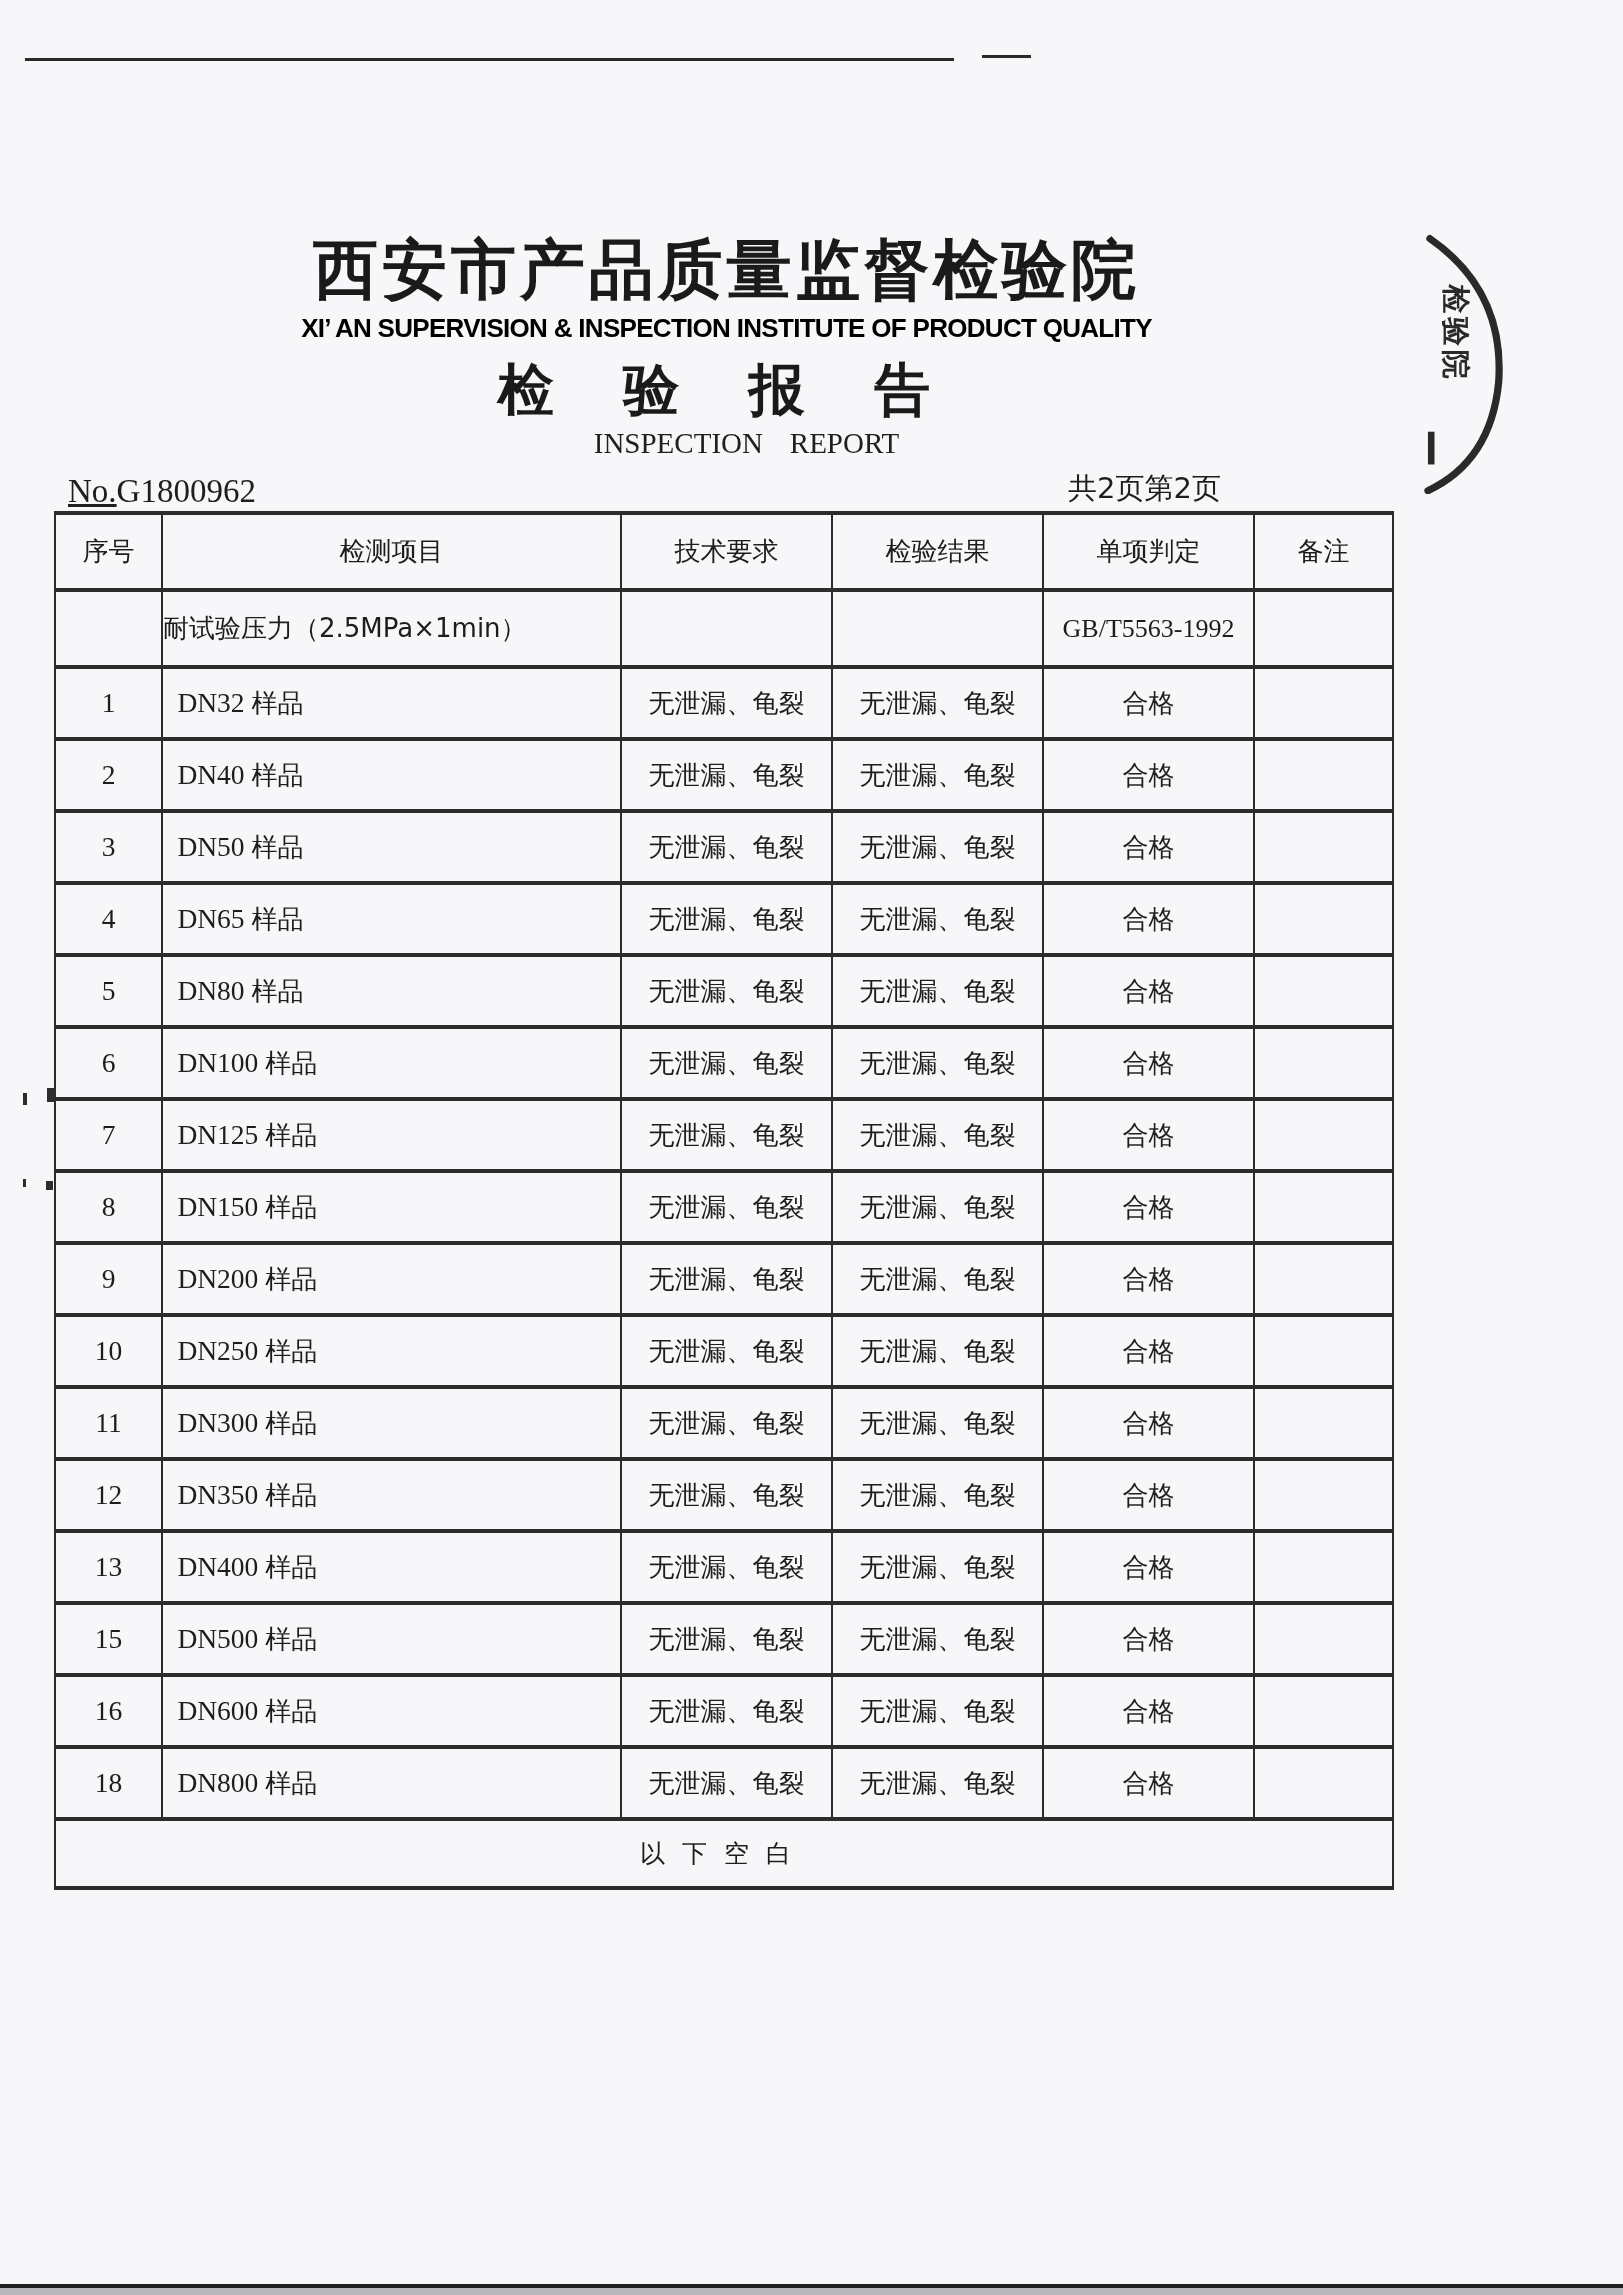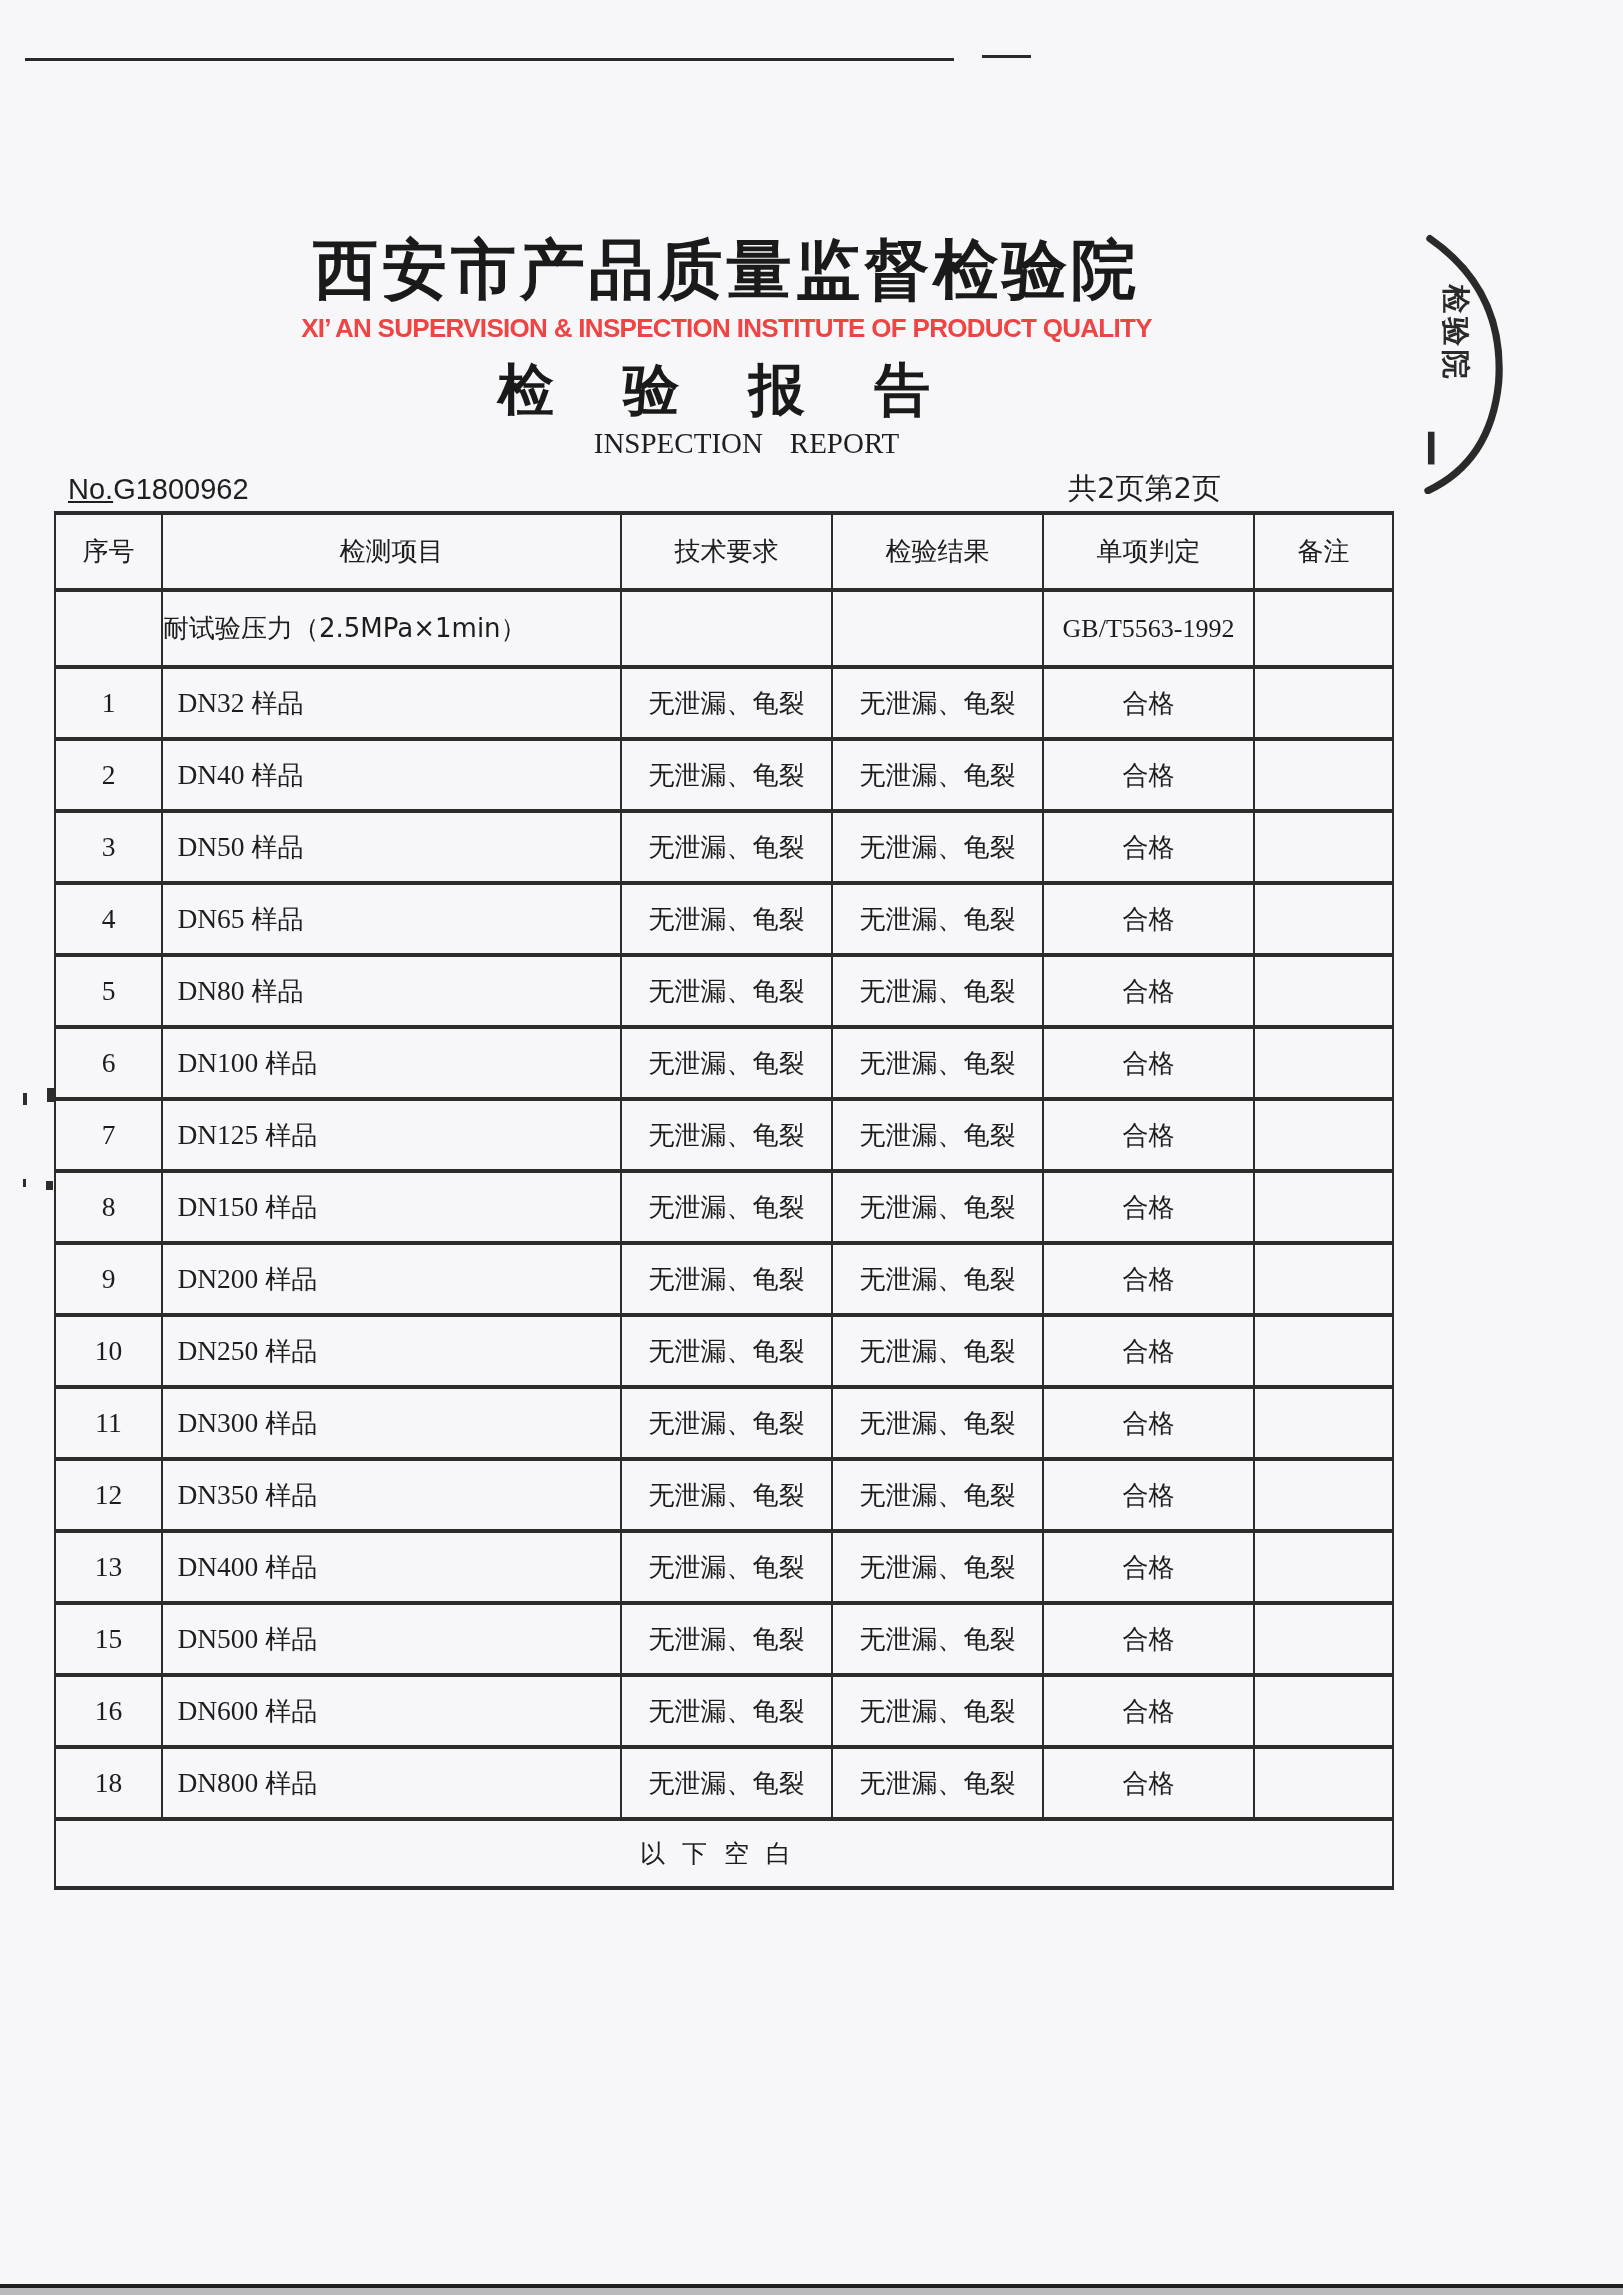--- a/index.html
+++ b/index.html
@@ -13,34 +13,34 @@
   .top-rule { left:25px; top:58px; height:3.3px; width:929px; background:#2a2a2a; }
   .top-rule2 { left:982px; top:55px; height:2.6px; width:49px; background:#2a2a2a; }
   .title-cn {
     left:0; width:1453px; top:226px; text-align:center;
     font-family:"DejaVu Sans", sans-serif; font-weight:bold;
     font-size:65px; letter-spacing:3.9px; color:#1a1a1a;
   }
   .title-en {
     left:0; width:1453px; top:313px; text-align:center;
     font-family:"Liberation Sans", sans-serif; font-weight:bold;
-    font-size:26px; letter-spacing:-0.7px; color:#ef4444;
+    font-size:26px; letter-spacing:-0.7px; color:#000000;
   }
   .report-cn {
     left:0; width:1453px; top:353px; text-align:center;
     font-family:"DejaVu Sans", sans-serif; font-weight:bold;
     font-size:56px; letter-spacing:25px; color:#1a1a1a;
   }
   .report-en {
     left:0; width:1453px; top:427px; text-align:center;
     font-family:"Liberation Serif", serif; font-size:29px; color:#1f1f1f;
     word-spacing:19.6px;
     padding-left:20px;
   }
-  .report-no { left:68px; top:473px; font-size:29px; font-family:Liberation Sans, sans-serif;text-align:center; }
+  .report-no { left:68px; top:473px; font-size:33px; font-family:Liberation Serif, serif;text-align:center; }
   .report-no .no { text-decoration:underline; }
   .page-info { left:1068px; top:469px; font-size:29px; font-family:"DejaVu Sans", sans-serif; }
 
   table.grid {
     position:absolute; left:54px; top:511px; width:1338px;
     border-collapse:collapse; table-layout:fixed;
   }
   table.grid td, table.grid th {
     border-left:2px solid #2c2c2c; border-right:2px solid #2c2c2c;
     border-top:4.6px solid #2c2c2c; border-bottom:4.6px solid #2c2c2c;

